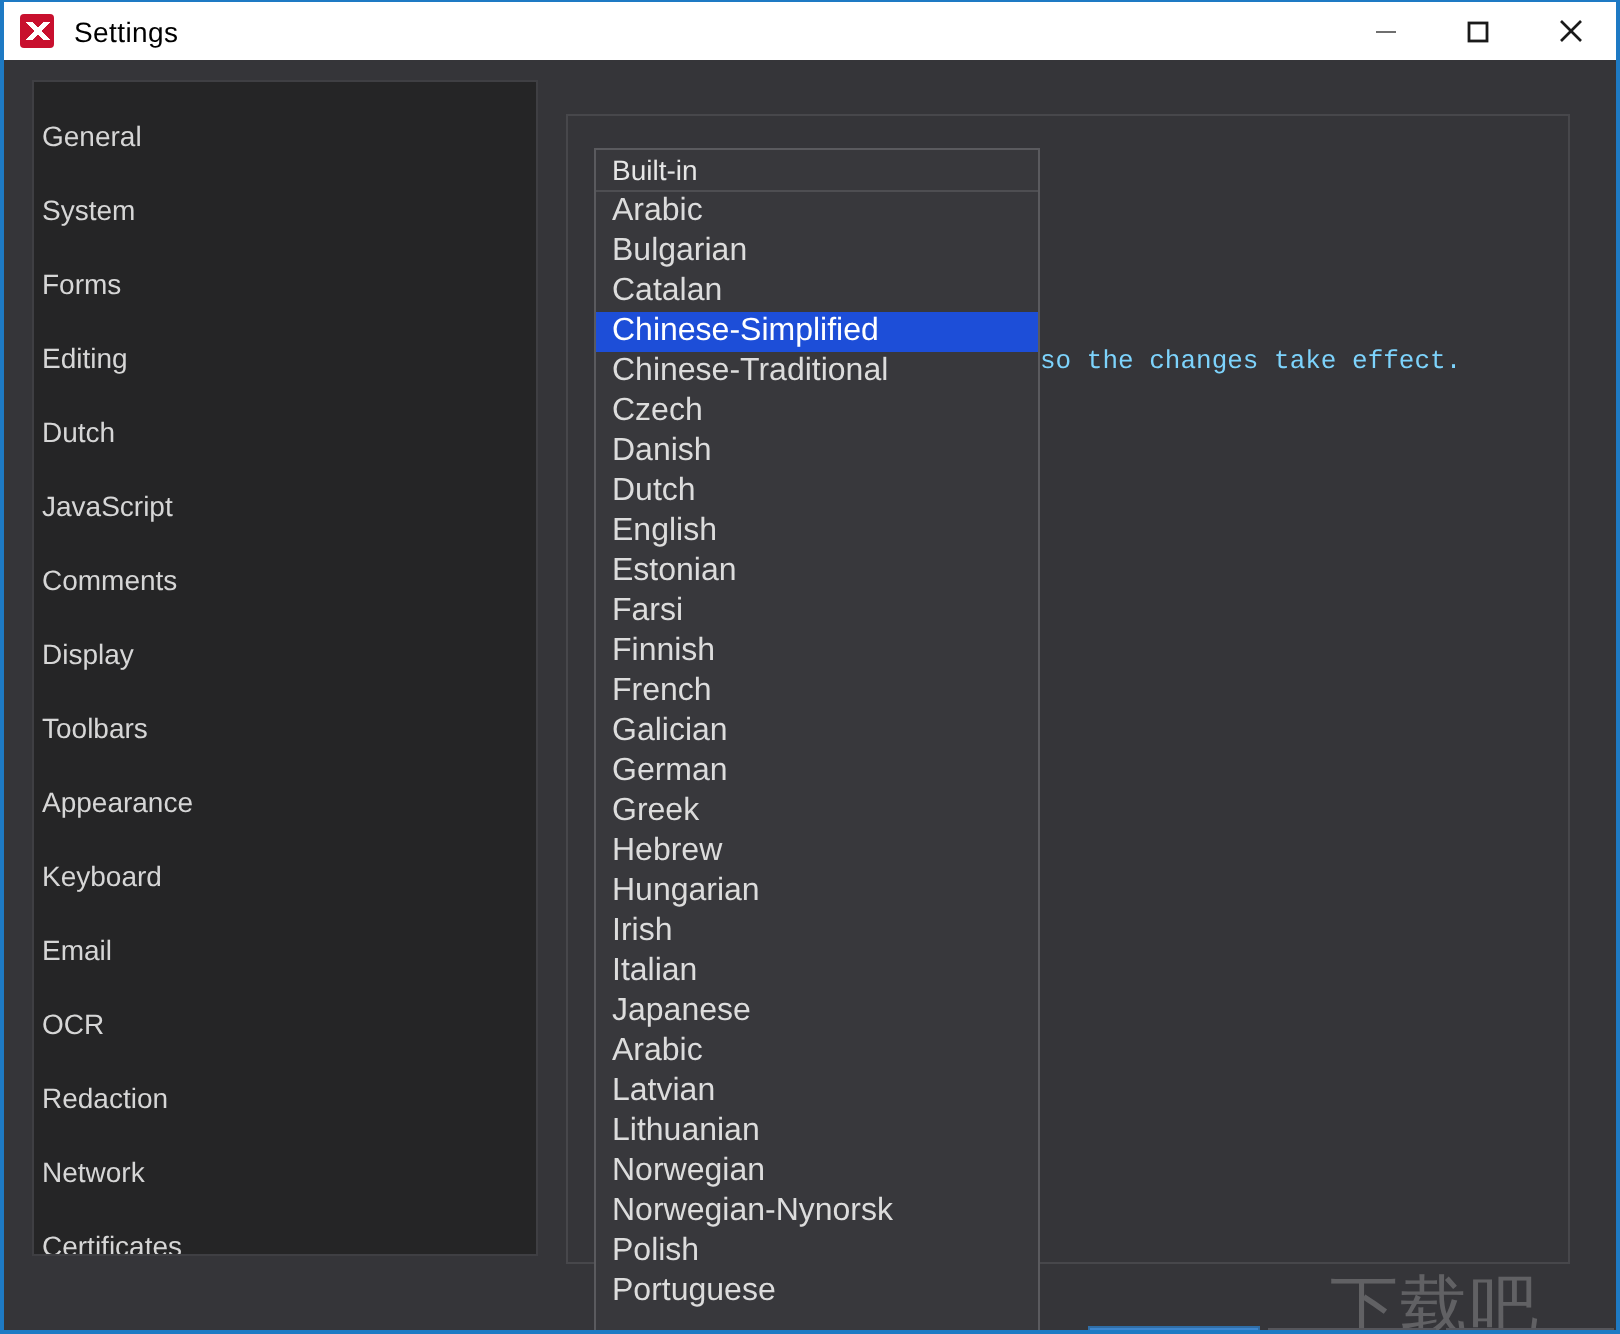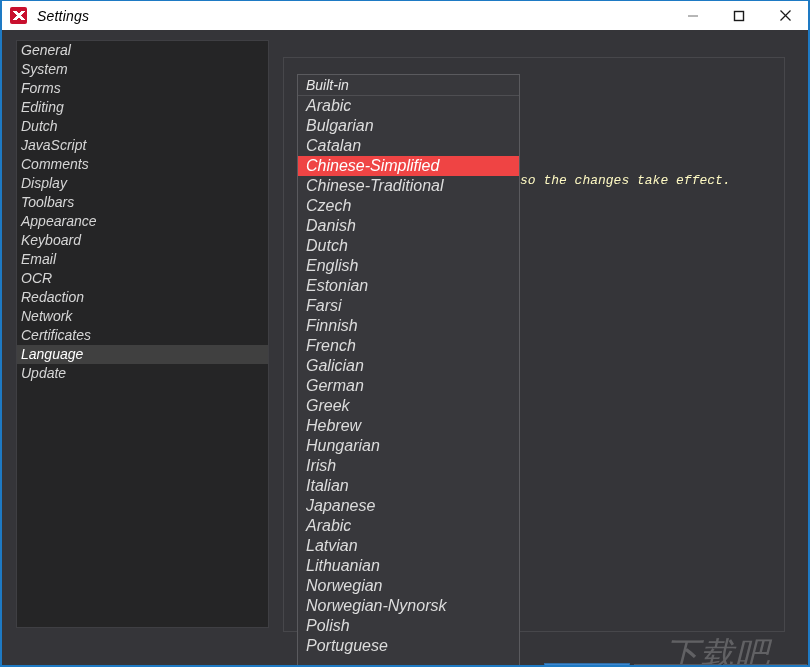--- a/index.html
+++ b/index.html
@@ -13,21 +13,20 @@
   #app {
     position: relative;
     width: 810px;
     height: 667px;
     overflow: hidden;
     background: #2d2d30;
     box-sizing: border-box;
     border-left: 2px solid #1e7ac4;
     border-right: 2px solid #1e7ac4;
     border-bottom: 2px solid #1e7ac4;
-    font-style: italic;
   }
 
   
   .titlebar {
     position: absolute;
     left: 0; top: 0;
     width: 806px;
     height: 30px;
     background: #ffffff;
     border-top: 1px solid #1e7ac4;
@@ -96,20 +95,21 @@
     box-sizing: border-box;
     overflow: hidden;
   }
   .side-item {
     height: 19px;
     line-height: 19px;
     padding-left: 4px;
     font-size: 14px;
     color: #d6d6d6;
     white-space: nowrap;
+    margin-top: 18px;
   }
   .side-item.selected {
     background: #404040;
     color: #ffffff;
   }
 
   
   .group-panel {
     position: absolute;
     left: 281px;
@@ -118,21 +118,21 @@
     height: 575px;
     border: 1px solid #47474b;
     box-sizing: border-box;
   }
   .hint-text {
     position: absolute;
     left: 518px;
     top: 143px;
     font-family: "Liberation Mono", monospace;
     font-size: 13px;
-    color: #fef9c3;
+    color: #7dd3fc;
     white-space: nowrap;
   }
 
   
   .dropdown {
     position: absolute;
     left: 295px;
     top: 44px;
     width: 223px;
     height: 623px;
@@ -154,21 +154,21 @@
   .dd-item {
     height: 20px;
     line-height: 20px;
     padding-left: 8px;
     font-size: 16px;
     color: #dcdcdc;
     white-space: nowrap;
     box-sizing: border-box;
   }
   .dd-item.selected {
-    background: #ef4444;
+    background: #1d4ed8;
     color: #ffffff;
   }
 
   
   .btn-row {
     position: absolute;
     left: 543px;
     top: 634px;
     display: flex;
     gap: 5px;

